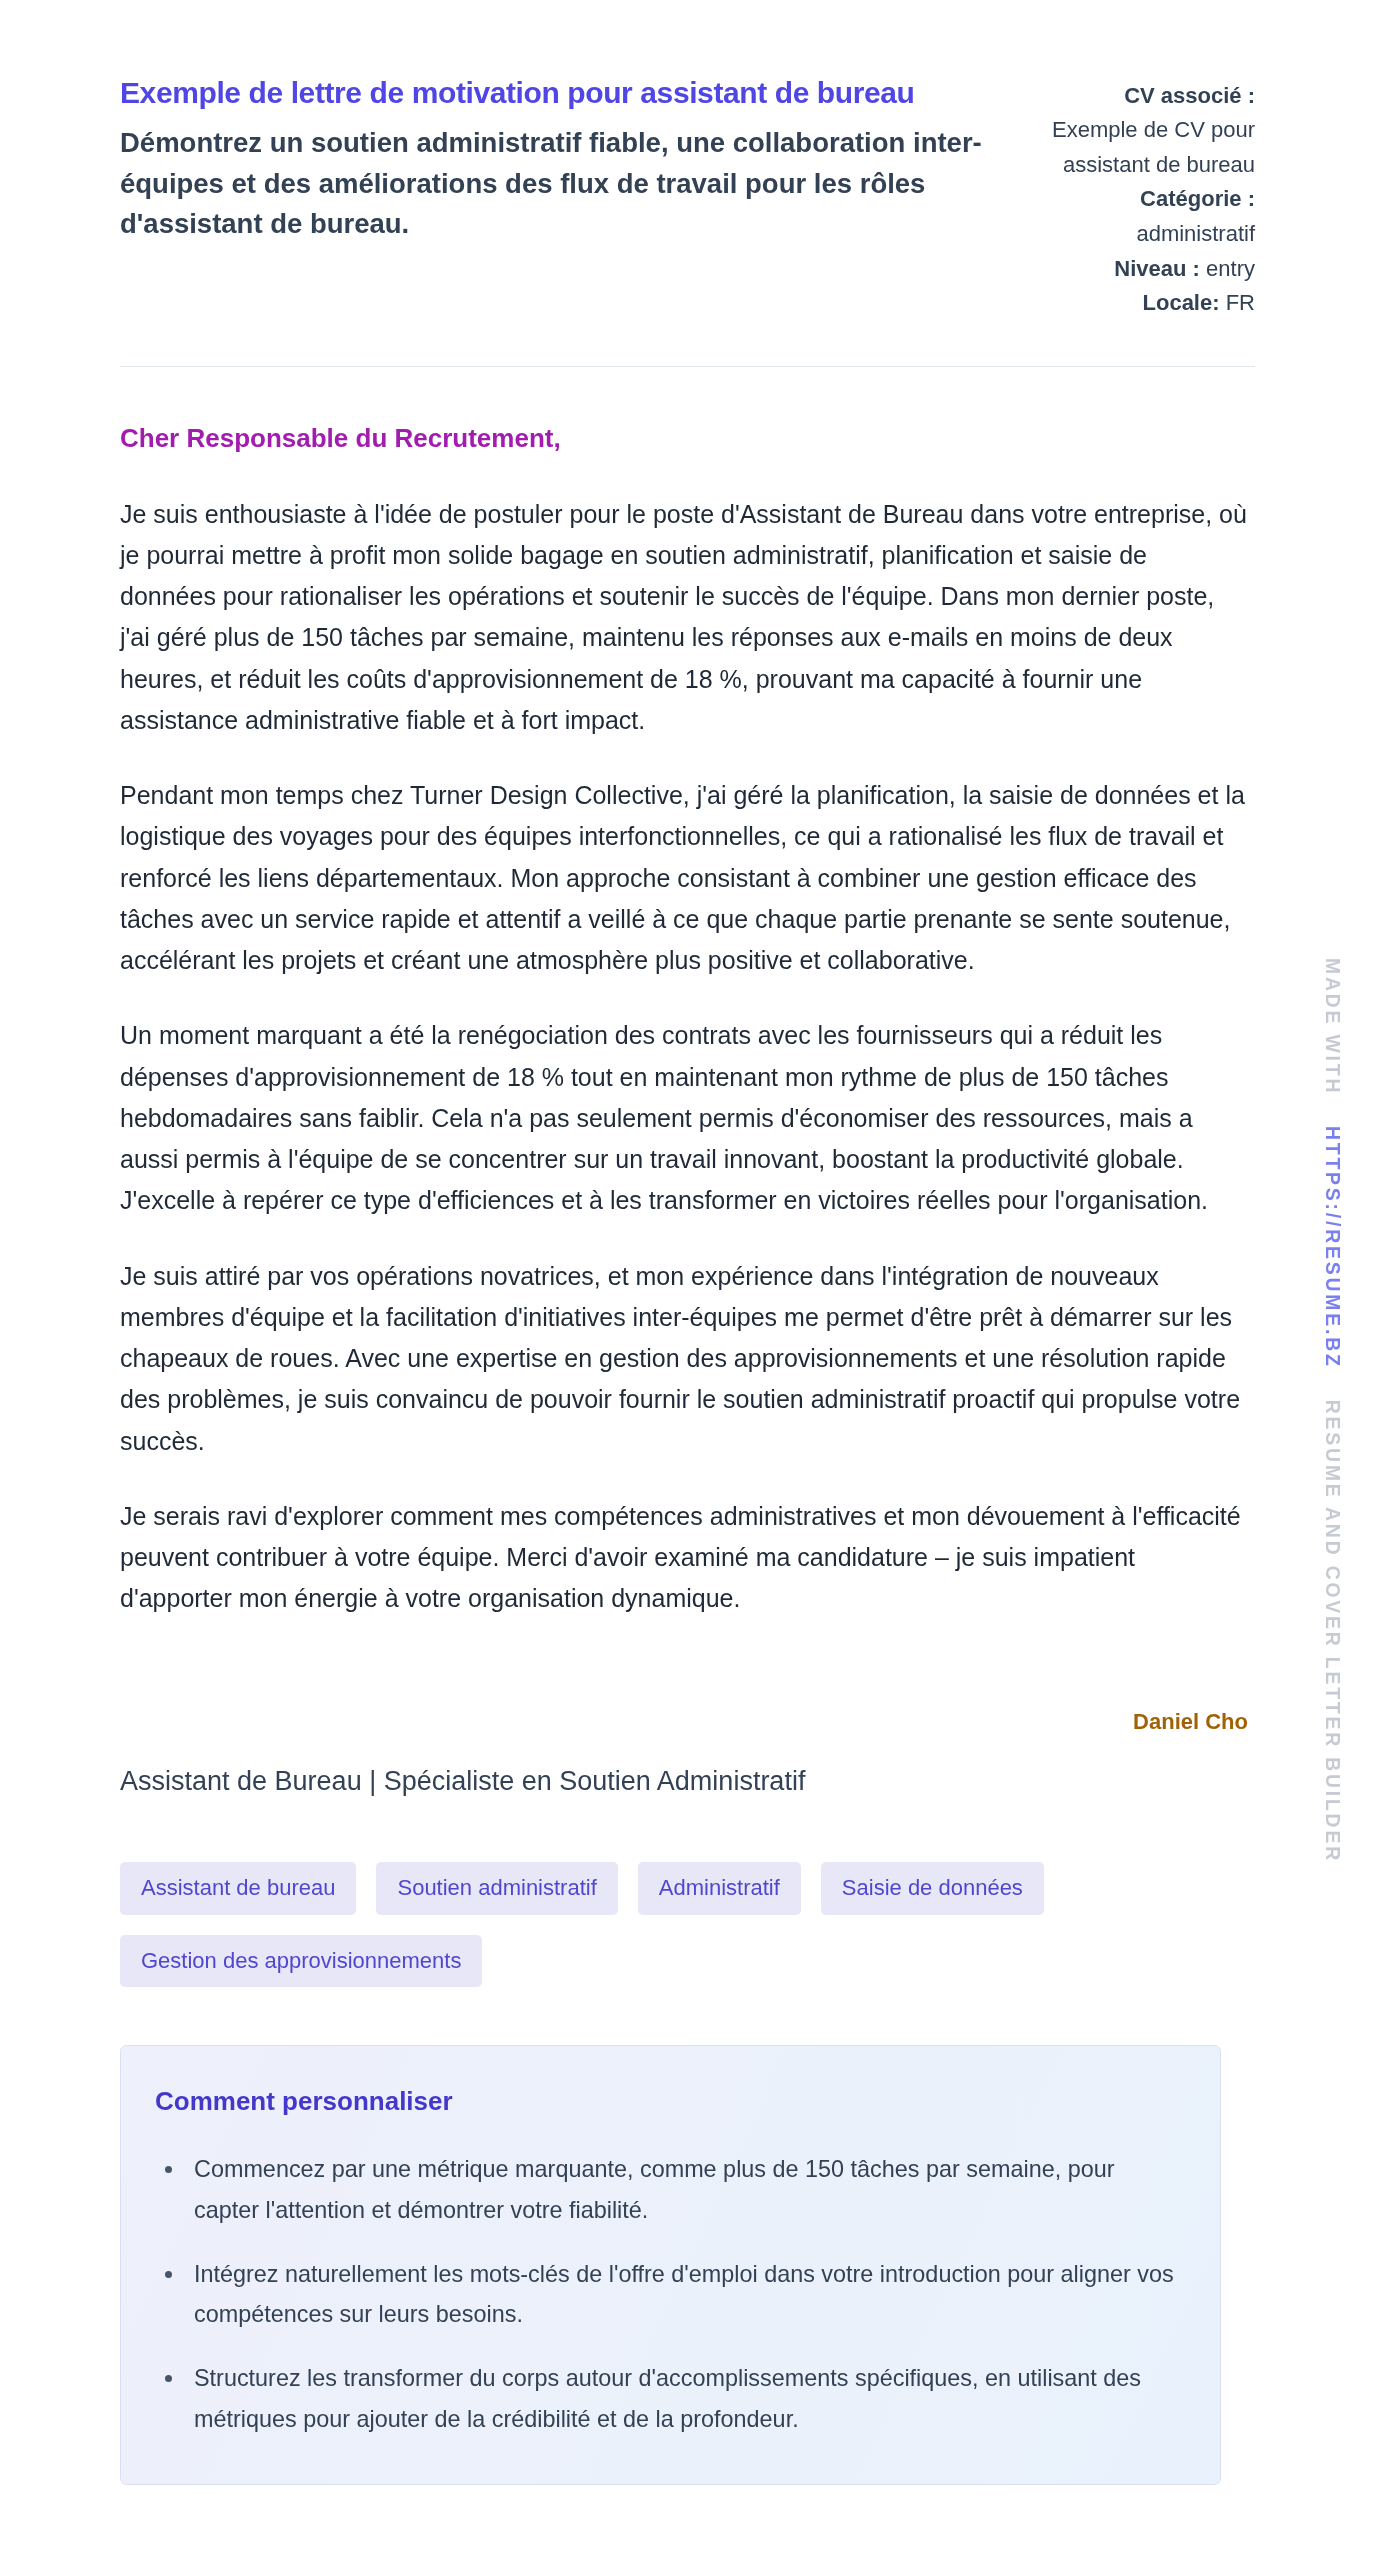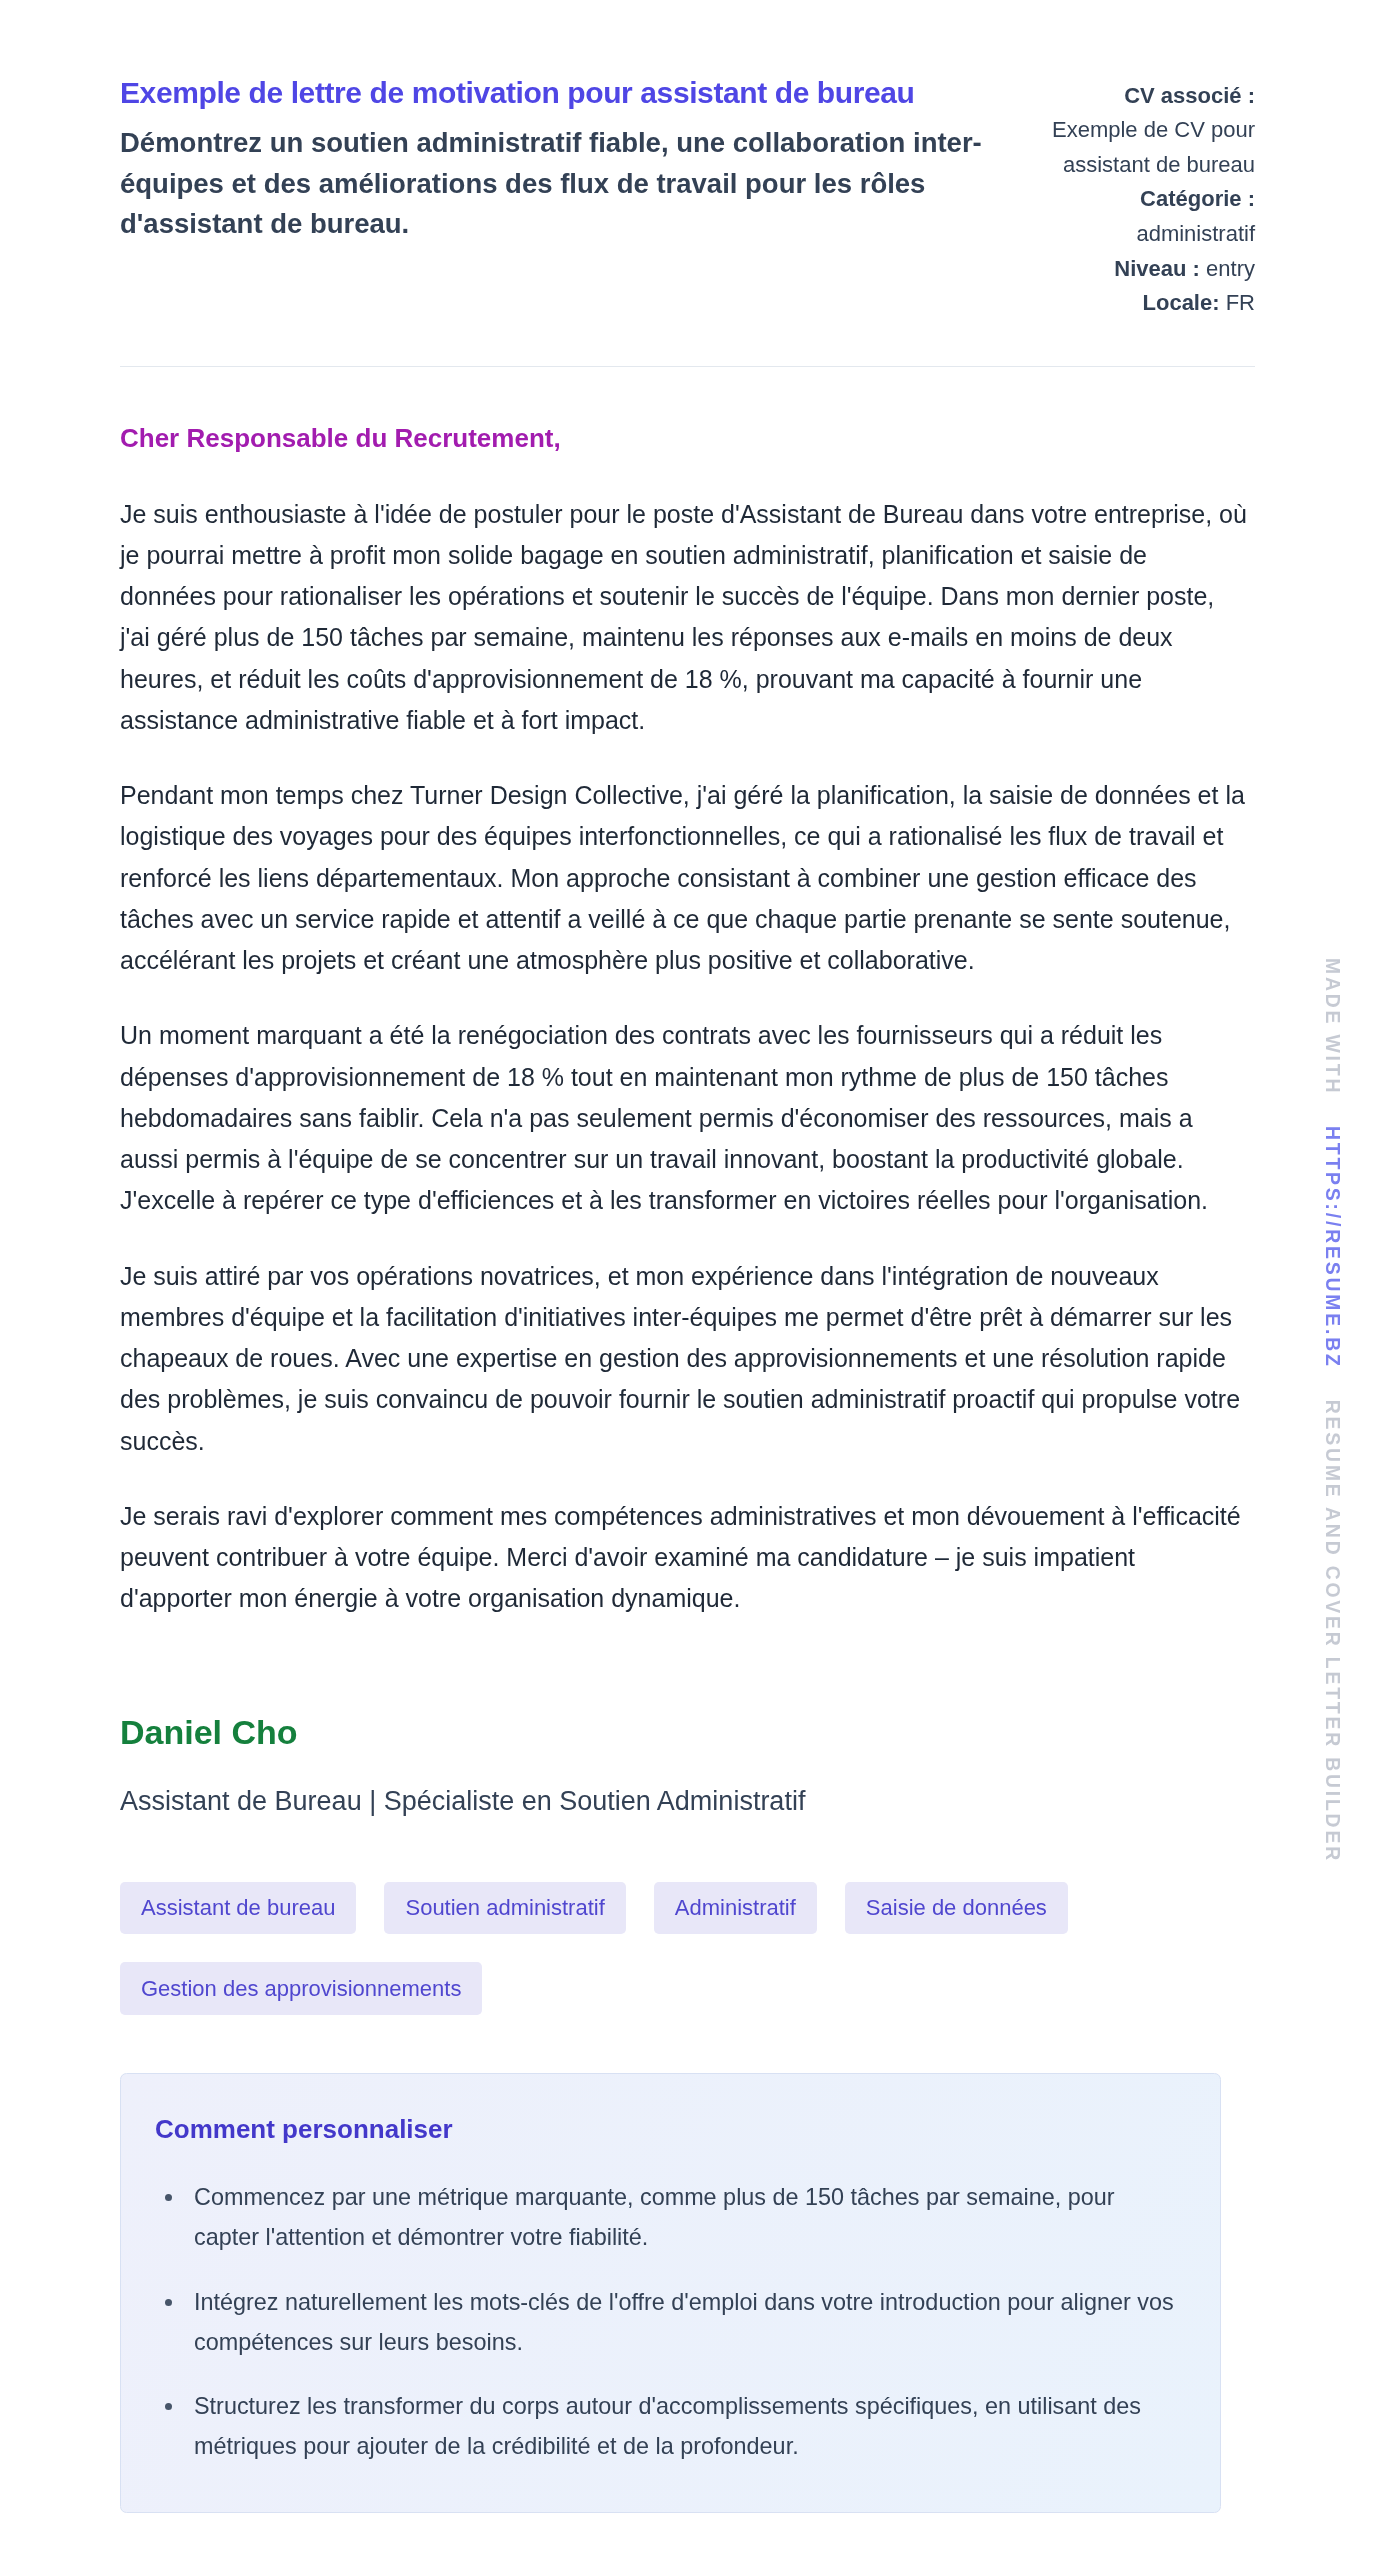--- a/index.html
+++ b/index.html
@@ -75,35 +75,36 @@
     margin: 0 0 34px 0;
     color: #a21caf;
     font-weight: 700;
     font-size: 26px;
   }
   .para { margin: 0 0 34px 0; }
   .para:last-of-type { margin-bottom: 0; }
 
   .sig-name {
     margin: 84px 0 0 0;
-    font-size: 34px;
-    font-weight: 700;
-    color: #15803d;
+    font-size: 22px;
+    font-weight: 700;
+    color: #a16207;
+    text-align: right;
   }
   .sig-title {
     margin: 19.4px 0 0 0;
     font-size: 27px;
     color: #334155;
   }
 
   
   .tags {
     display: flex;
     flex-wrap: wrap;
-    gap: 28px;
+    gap: 20px;
     margin-top: 58px;
     max-width: 1128px;
   }
   .tag {
     display: inline-block;
     background: #e8e7f8;
     color: #5047cf;
     font-size: 22px;
     line-height: 1;
     padding: 15.4px 21px;

